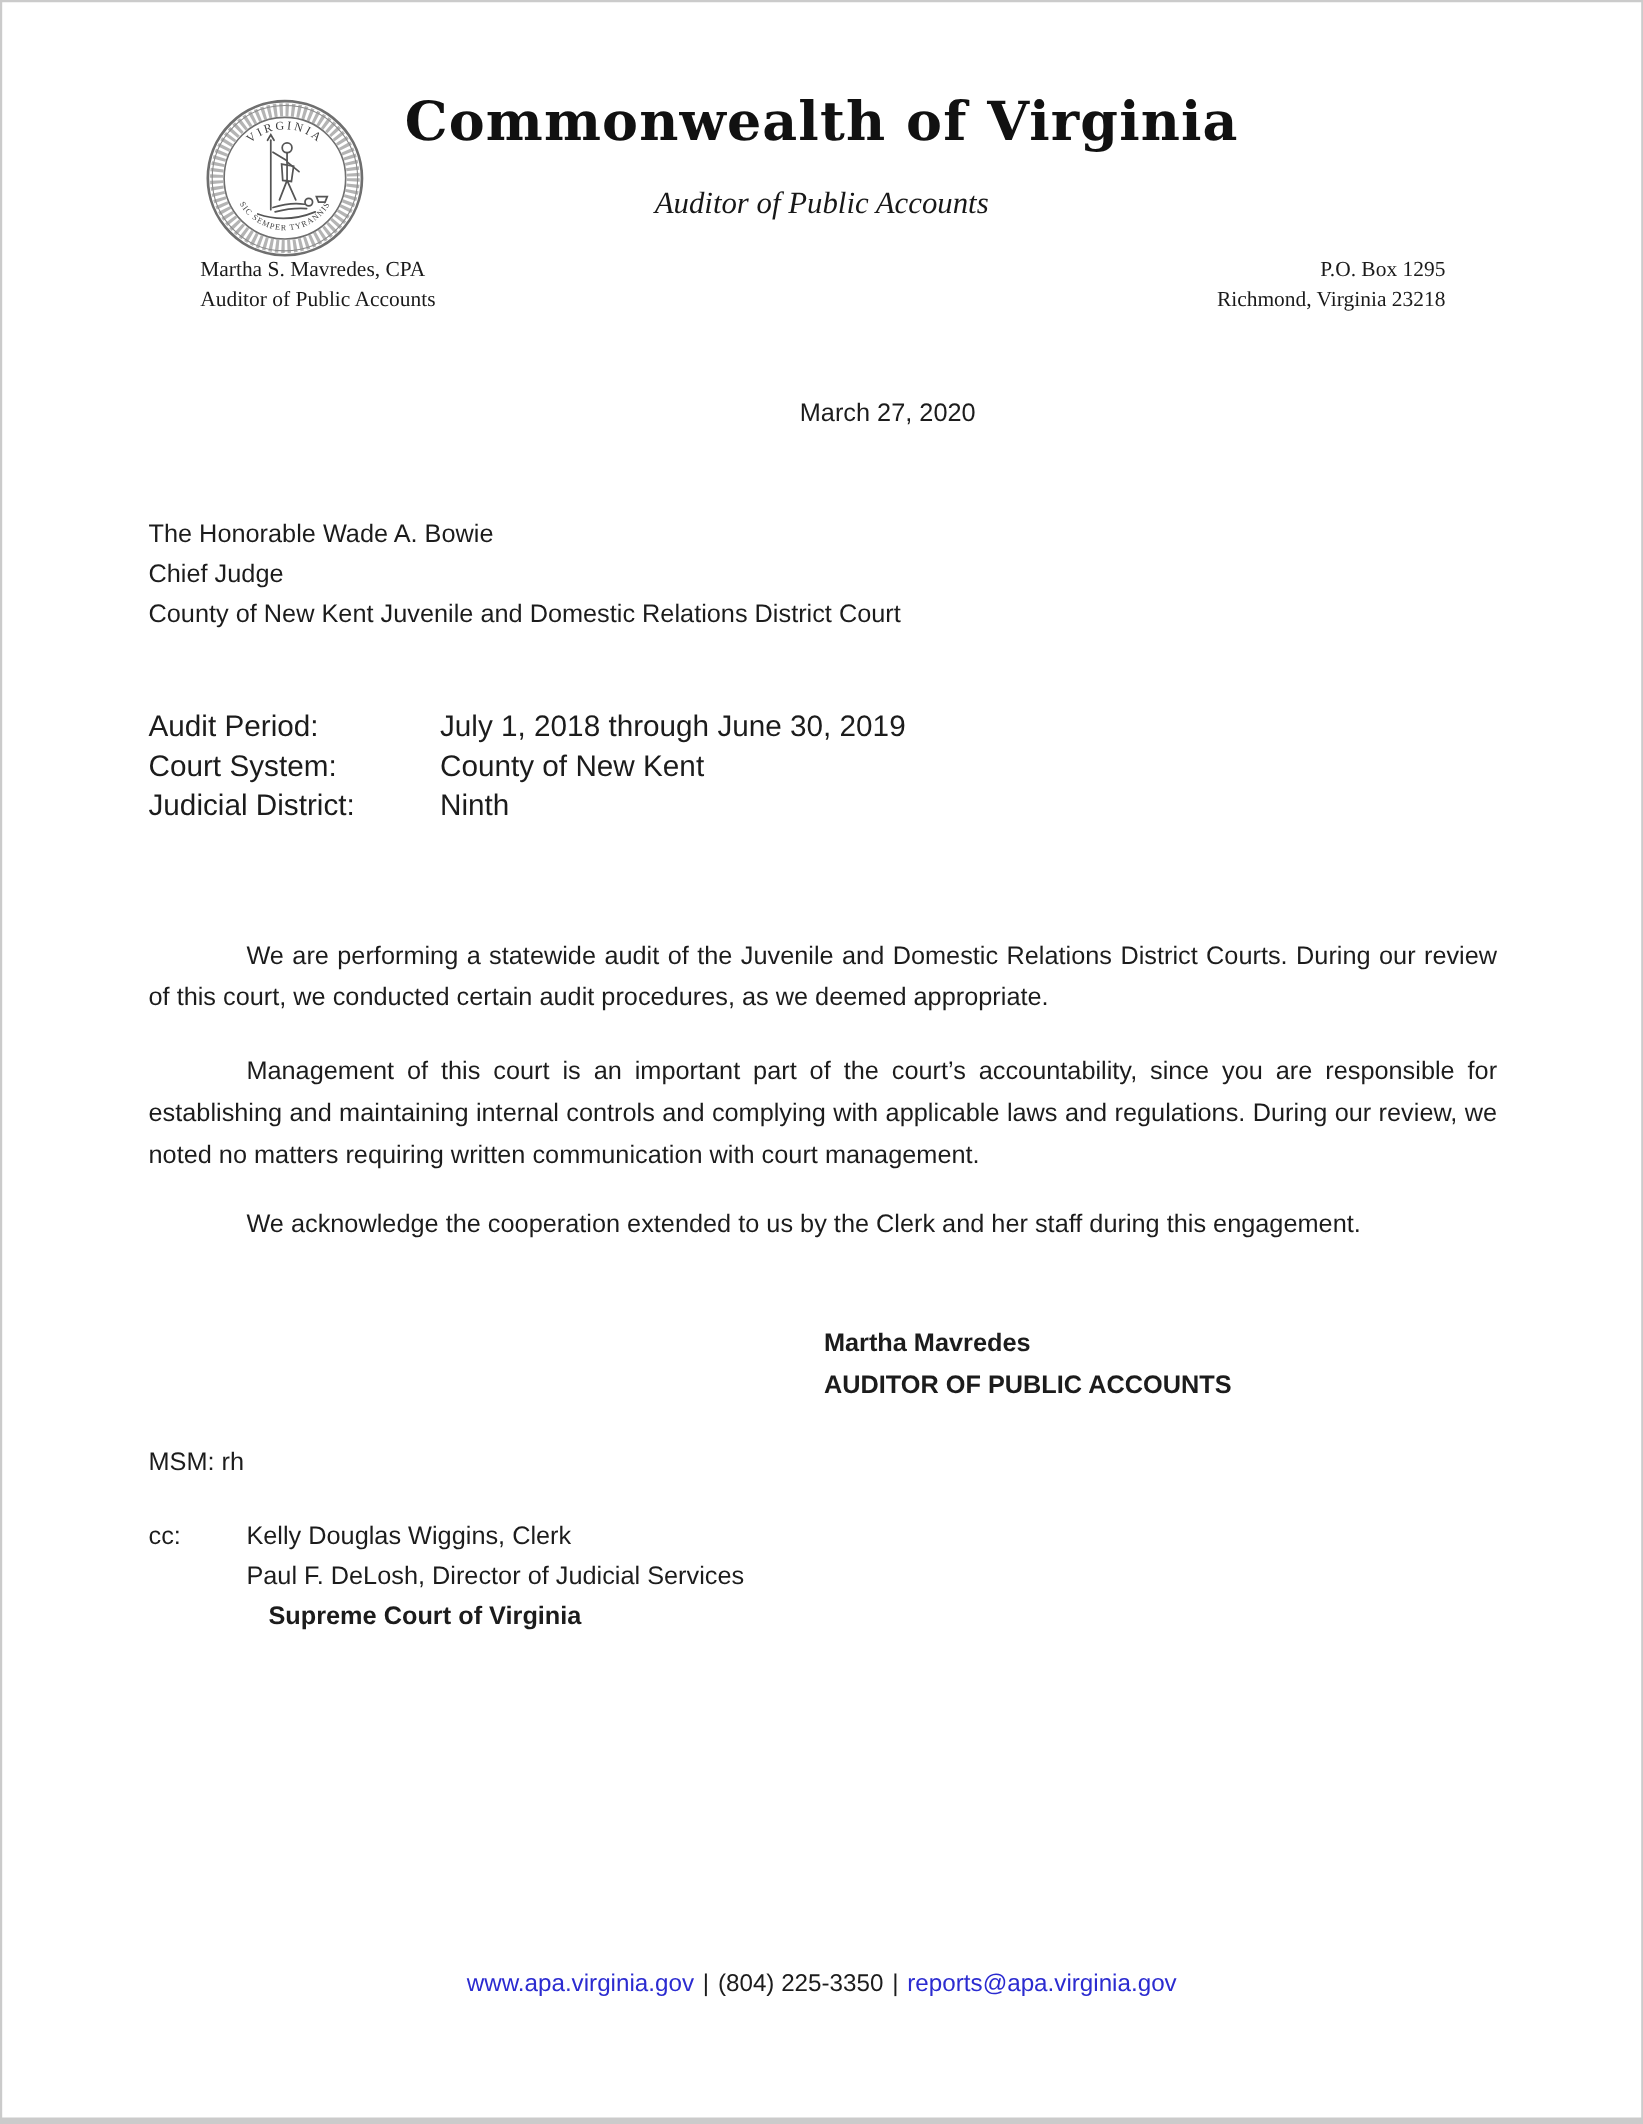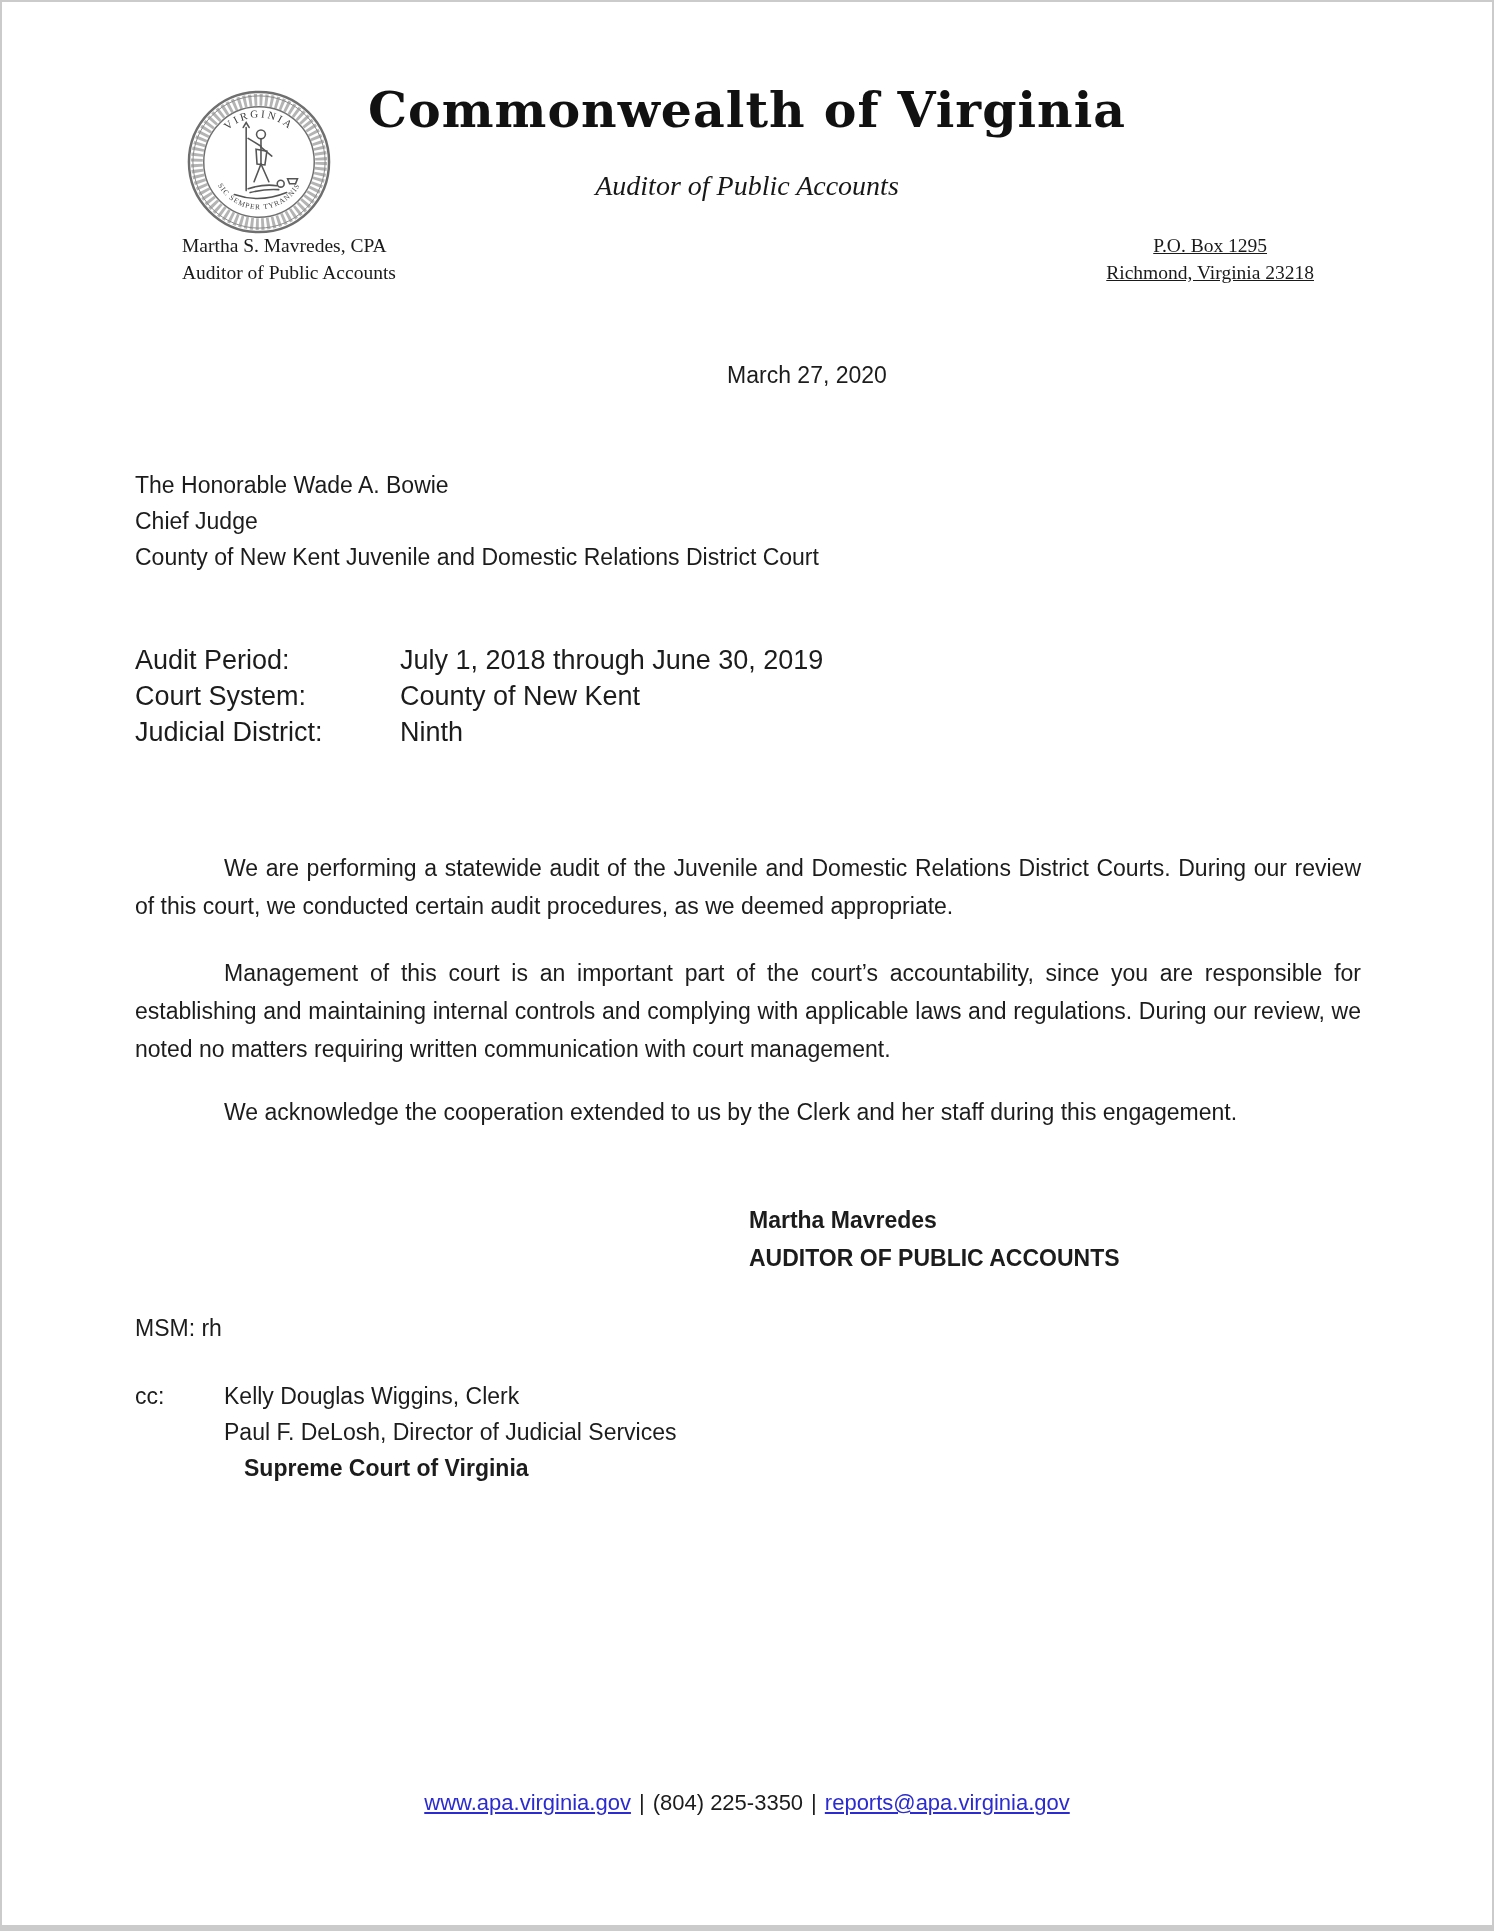--- a/index.html
+++ b/index.html
@@ -39,21 +39,21 @@
   }
   .info-row {
     display: flex; justify-content: space-between;
     padding: 0 178px 0 180px;
     margin-top: 30px;
     font-family: "Liberation Serif", serif;
     font-size: 19.5px;
     line-height: 27px;
     color: #1a1a1a;
   }
-  .info-right { text-align: center; text-decoration: underline; }
+  .info-right { text-align: right; }
   
   .date-line {
     margin-top: 76px;
     text-align: center;
     padding-left: 120px;
     font-size: 23px;
   }
   .recipient { margin: 78px 131px 0 133px; font-size: 23px; line-height: 36px; }
   .details { margin: 67px 131px 0 133px; font-size: 27px; line-height: 36px; }
   .details .row .label { display: inline-block; width: 265px; }
@@ -72,21 +72,21 @@
   .cc-block { display: flex; margin-top: 35px; margin-left: 133px; font-size: 23px; line-height: 36px; }
   .cc-label { width: 89px; }
   .cc-extra-indent { padding-left: 20px; font-weight: bold; }
   
   .page-footer {
     position: absolute; left: 0; right: 0; top: 1788px;
     text-align: center;
     font-size: 22px;
     color: #1c1c1c;
   }
-  .page-footer a { text-decoration: underline; cursor: pointer; }
+  .page-footer a { cursor: pointer; }
   .footer-sep { padding: 0 8px; }
   
   .seal svg text { font-family: "Liberation Serif", serif; }
 </style>
 </head>
 <body>
 
 <div class="letterhead">
   <div class="seal">
     <svg viewBox="0 0 150 150" width="148" height="152" aria-hidden="true">

